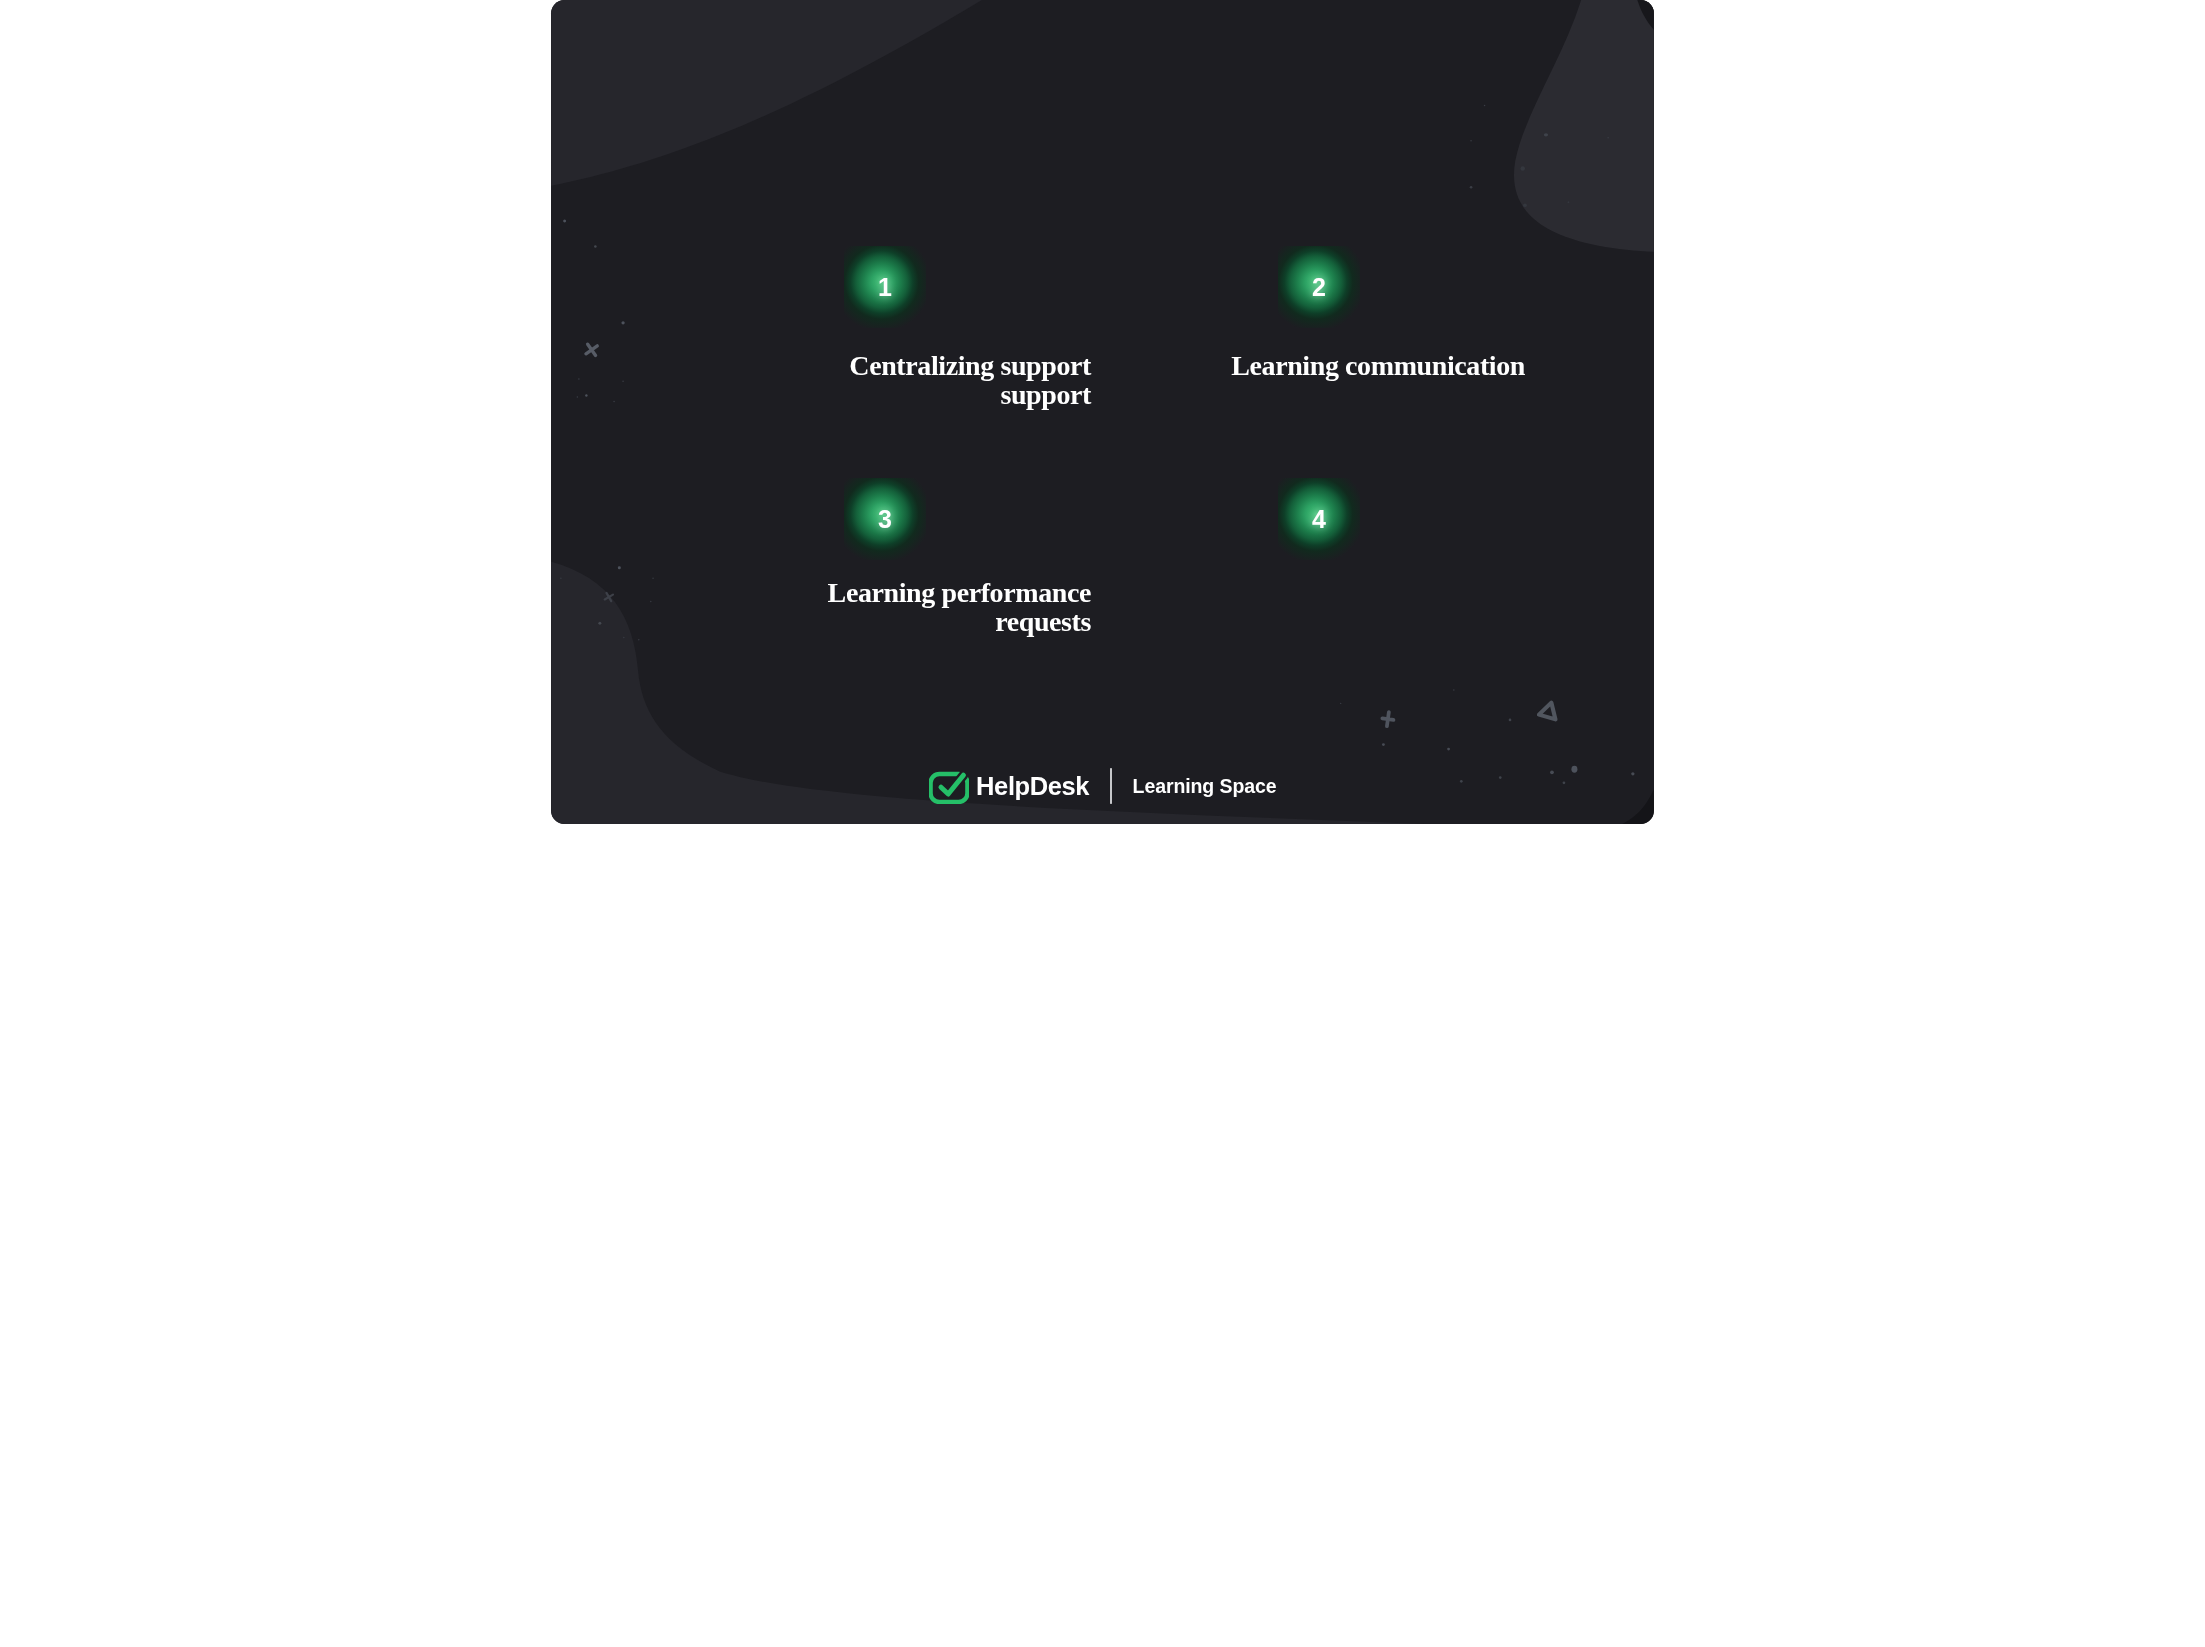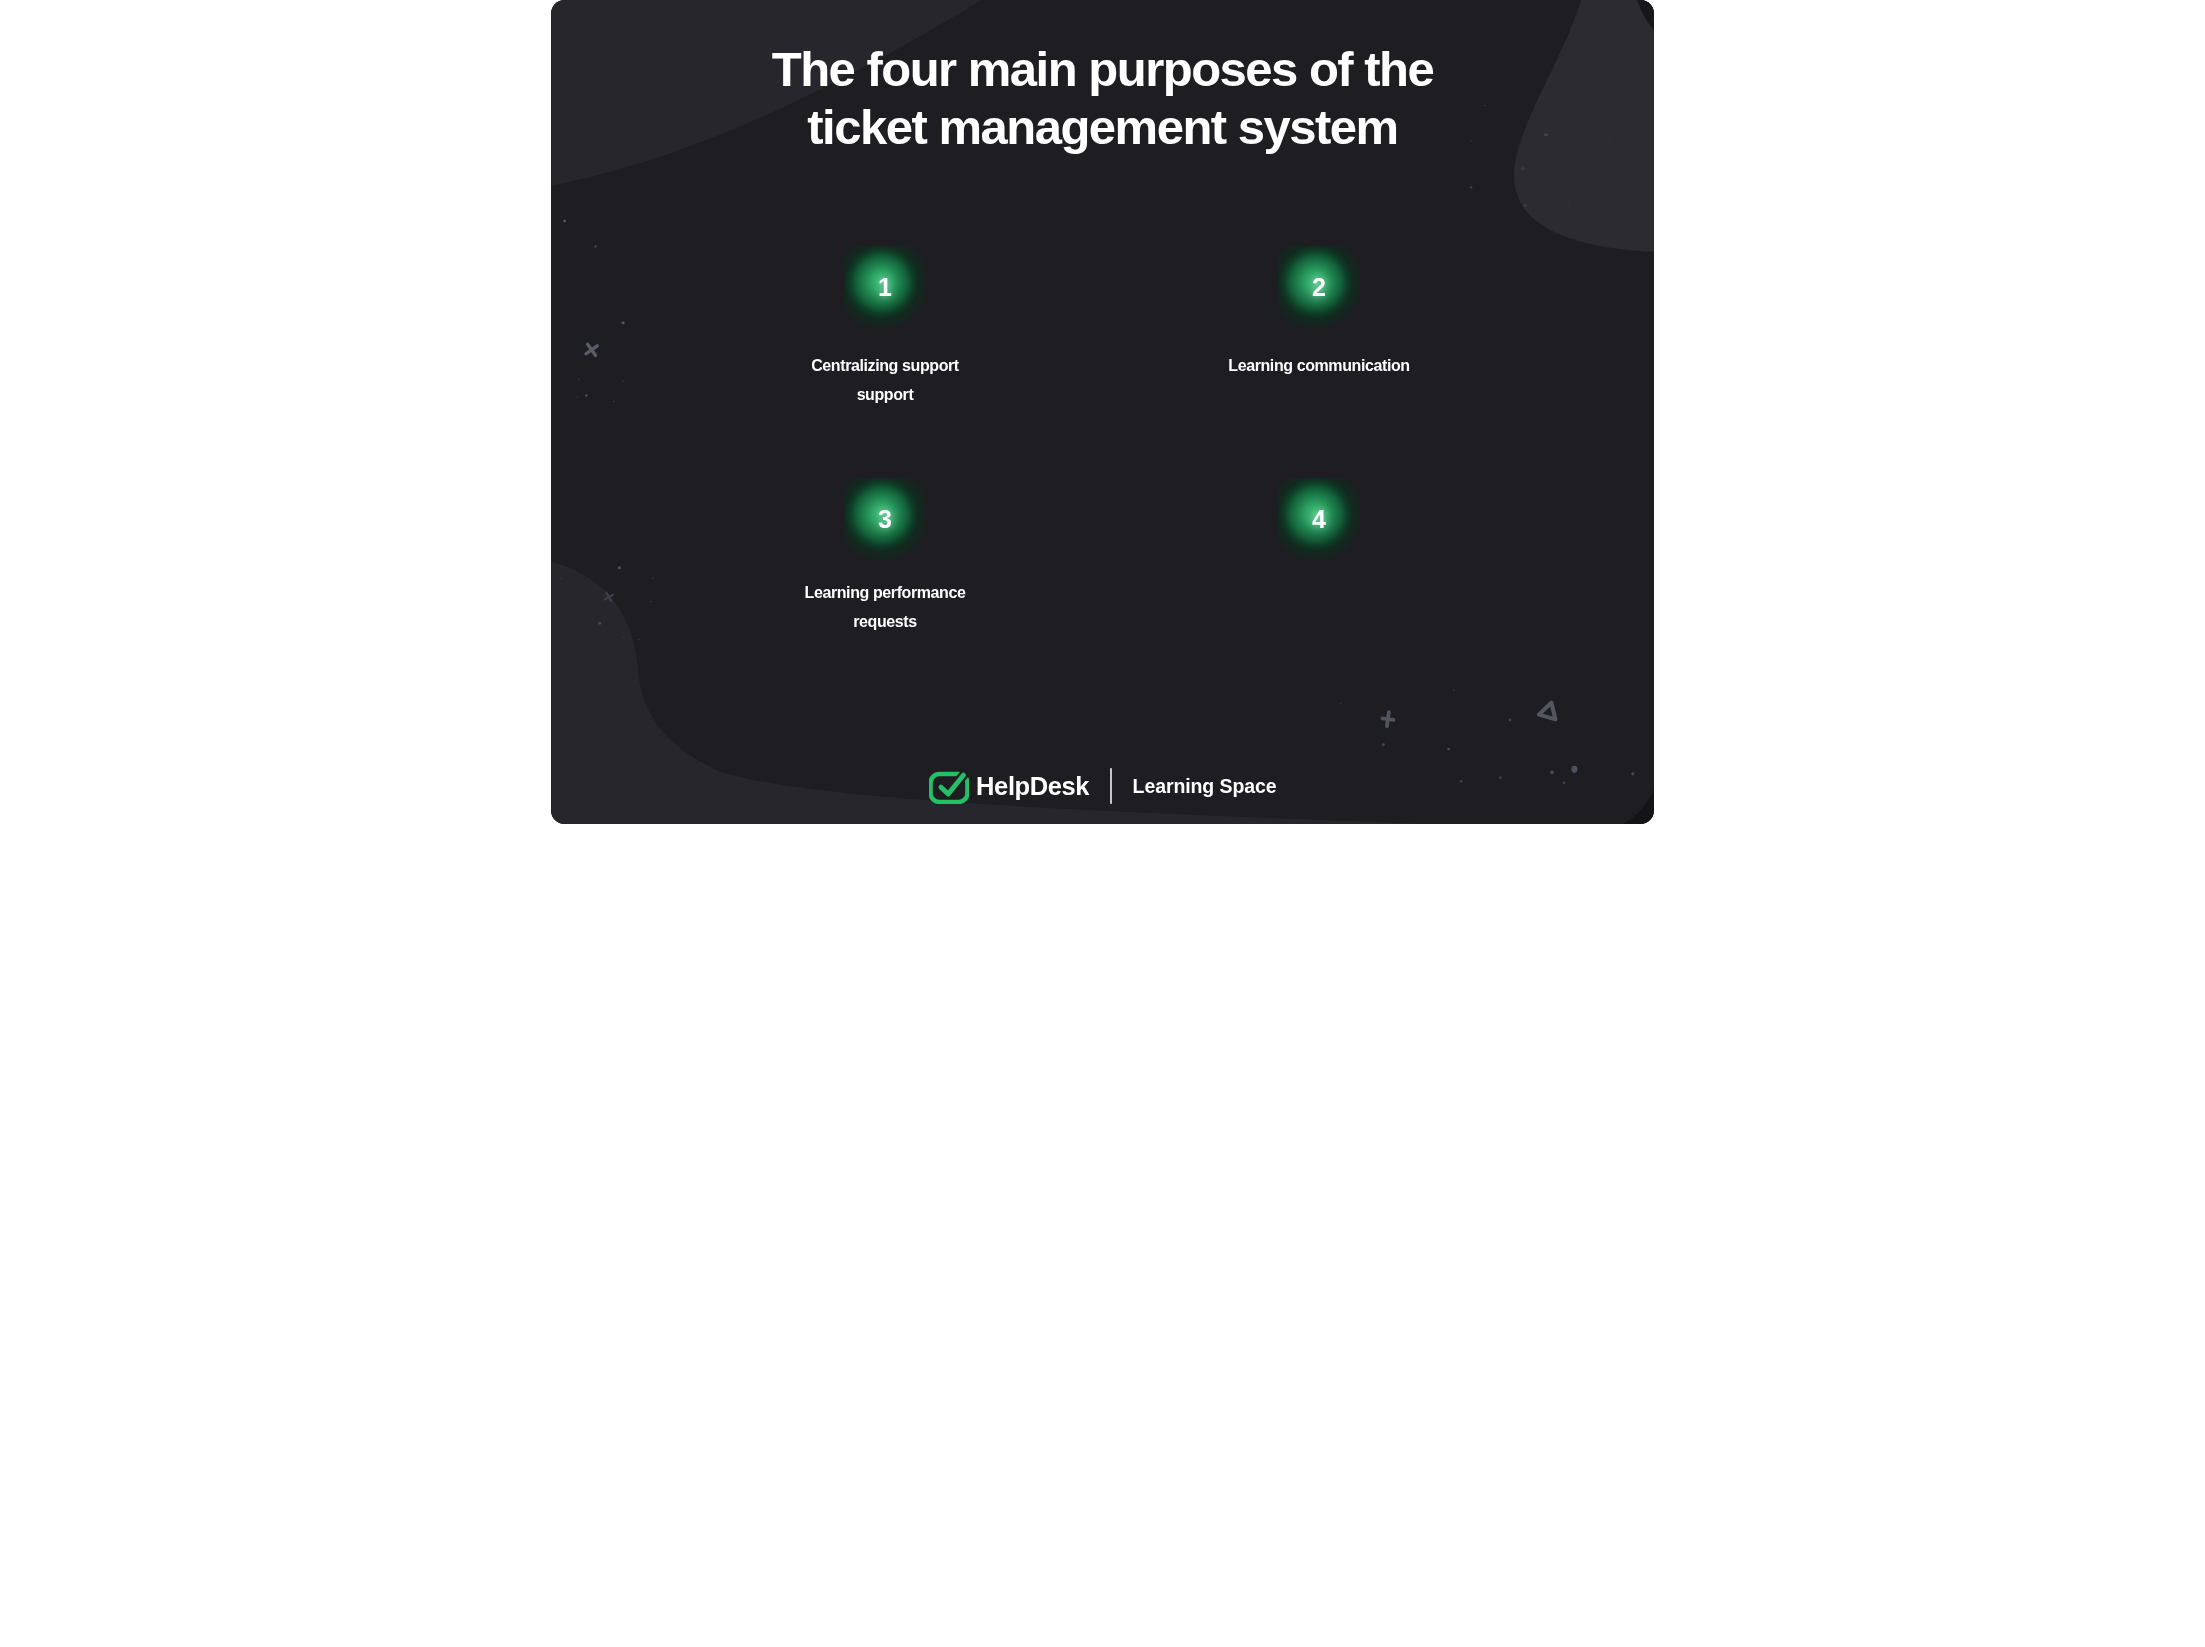--- a/index.html
+++ b/index.html
@@ -39,23 +39,24 @@
       #41c177 0%, #2da364 16%, #1d7f4c 29%, #14603a 40%,
       #0e3f28 49%, #112a1e 58%, rgba(29,29,34,0) 78%);
     display:flex;align-items:center;justify-content:center;
   }
   .badge .num{
     color:var(--text);font-size:25px;font-weight:800;
     text-shadow:0 0 9px rgba(255,255,255,0.5);
   }
   .label{
     position:absolute;width:412px;
-    text-align:center;color:var(--text);
-    font-size:16px;line-height:29px;font-weight:800;
+    text-align:right;color:var(--text);
+    font-size:28px;line-height:29px;font-weight:800;
     letter-spacing:-0.4px;
+    font-family:Liberation Serif, serif;
   }
   .label span{display:block;}
 
   
   .badge.p1{left:293px;top:246px;}
   .badge.p2{left:727px;top:246px;}
   .badge.p3{left:293px;top:478px;}
   .badge.p4{left:727px;top:478px;}
   .label.p1{left:128px;top:351px;}
   .label.p2{left:562px;top:351px;}
@@ -137,24 +138,20 @@
       <circle cx="1111" cy="994" r="1.9" fill="#474b54"></circle>
       <circle cx="1336" cy="1031" r="2.5" fill="#474b54"></circle>
       <ellipse cx="1366" cy="1027" rx="4" ry="4.6" fill="#4d525c"></ellipse>
       <circle cx="1352" cy="1045" r="1.8" fill="#3f434b"></circle>
       <circle cx="1267" cy="1038" r="1.8" fill="#3f434b"></circle>
       <circle cx="1215" cy="1043" r="1.8" fill="#3f434b"></circle>
       <circle cx="1444" cy="1033" r="2.2" fill="#474b54"></circle>
     </g>
   </svg>
 
-  <h1 class="title">
-    <span>The four main purposes of the</span>
-    <span>ticket management system</span>
-  </h1>
 
   <div class="badge p1">
     <span class="num">1</span>
   </div>
   <div class="label p1">
     <span>Centralizing support</span>
     <span>support</span>
   </div>
 
   <div class="badge p2">

